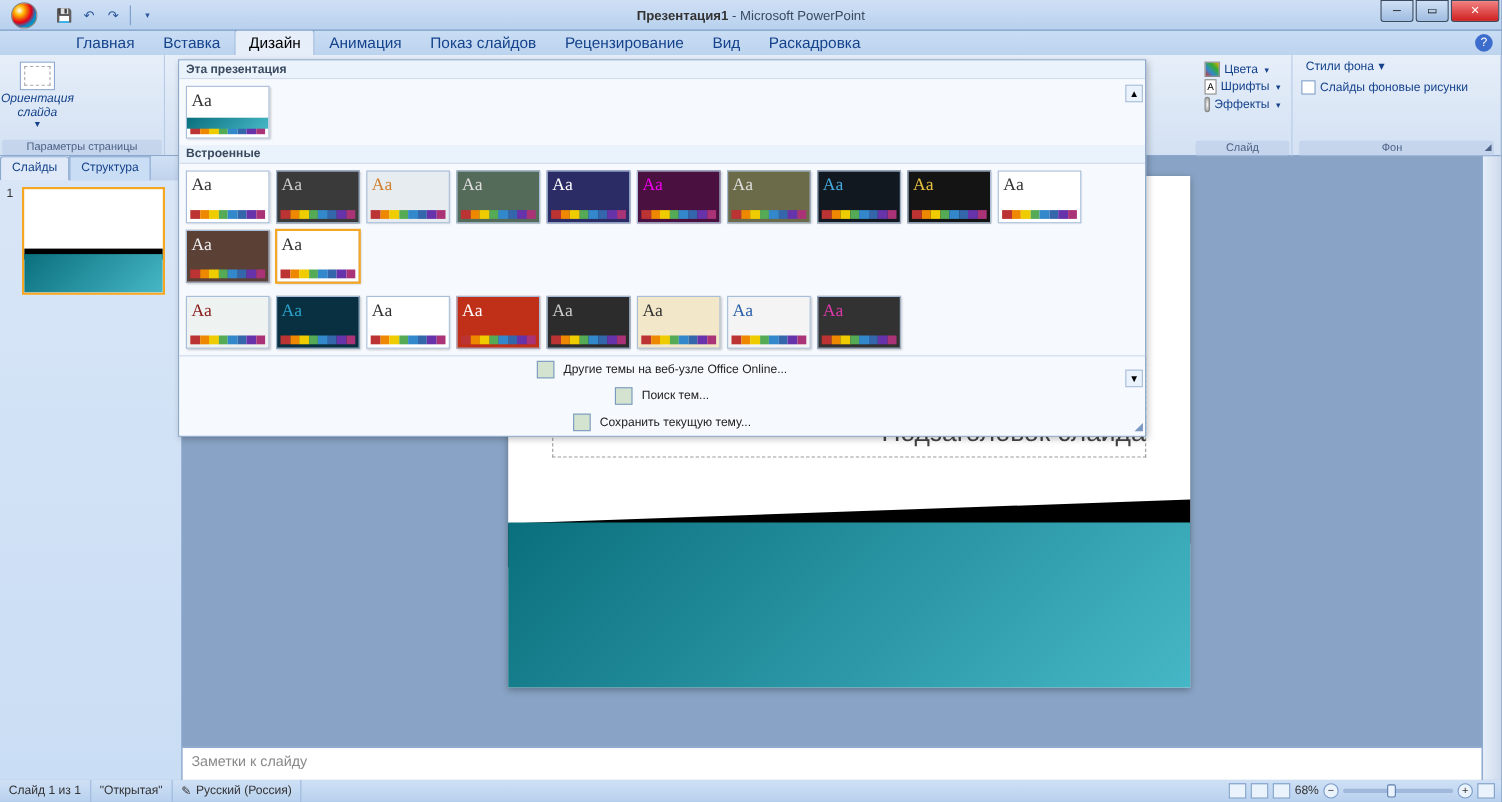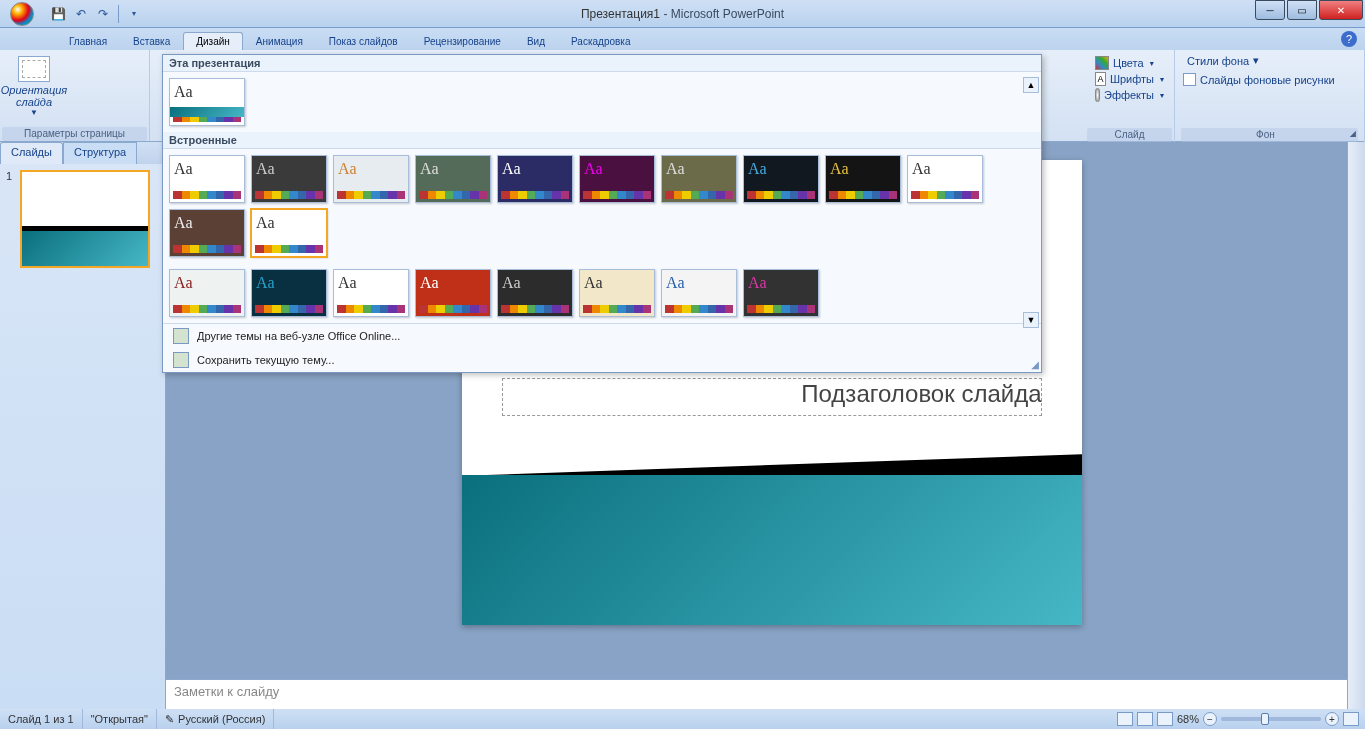--- a/index.html
+++ b/index.html
@@ -6,28 +6,28 @@
 body { width: 1365px; height: 729px; overflow: hidden; background: #88a3c5; position: relative; }
 
 
 .titlebar { height: 28px; background: linear-gradient(#cfe0f5, #b8d1ee); display: flex; align-items: center; position: relative; border-bottom: 1px solid #7a9bc8; }
 .office-btn { width: 44px; height: 28px; display: flex; align-items: center; justify-content: center; }
 .office-orb { width: 24px; height: 24px; border-radius: 50%; background: radial-gradient(circle at 30% 30%, #fff, #ffb700 20%, #e2001a 50%, #008fd4 70%, #30963a); border: 1px solid #888; }
 .qat { display: flex; align-items: center; gap: 4px; padding-left: 6px; }
 .qat-item { width: 18px; height: 18px; display: flex; align-items: center; justify-content: center; color: #2b579a; font-size: 12px; cursor: pointer; }
 .qat-sep { width: 1px; height: 18px; background: #7a9bc8; margin: 0 2px; }
 .title-text { position: absolute; left: 50%; transform: translateX(-50%); font-size: 12px; color: #3a4b60; }
-.title-text .doc { color: #333; }
+.title-text .doc { color: #333; font-weight: bold; }
 .winbtns { position: absolute; right: 0; top: 0; display: flex; height: 22px; }
 .winbtn { width: 30px; height: 20px; border: 1px solid #3a4b60; background: linear-gradient(#cfe0f5,#9fbce0); display: flex; align-items: center; justify-content: center; font-size: 10px; color: #000; border-radius: 0 0 3px 3px; margin-right: 2px; }
 .winbtn.close { background: linear-gradient(#f08080,#d02020); color: #fff; width: 44px; }
 
 
 .ribbon-tabs { height: 22px; background: linear-gradient(#c9ddf4,#bcd3ee); display: flex; align-items: flex-end; padding-left: 56px; position: relative; }
-.rtab { padding: 3px 12px; font-size: 10px; color: #15428b; cursor: pointer; border: 1px solid transparent; border-bottom: none; }
+.rtab { padding: 3px 12px; font-size: 14px; color: #15428b; cursor: pointer; border: 1px solid transparent; border-bottom: none; }
 .rtab.active { background: #e6eef9; border-color: #8ba8cf; border-radius: 3px 3px 0 0; color: #000; }
 .help-icon { position: absolute; right: 8px; top: 3px; width: 16px; height: 16px; border-radius: 50%; background: #3d6dcc; color: #fff; font-size: 11px; display: flex; align-items: center; justify-content: center; }
 
 
 .ribbon { height: 92px; background: linear-gradient(#e6eef9,#d3e1f3); border-bottom: 1px solid #8ba8cf; display: flex; position: relative; }
 .rgroup { border-right: 1px solid #b5cbe7; padding: 2px 4px 0 4px; display: flex; flex-direction: column; justify-content: space-between; }
 .rgroup-label { font-size: 10px; color: #4b6184; text-align: center; padding: 1px 0 2px 0; background: rgba(180,200,230,0.5); border-radius: 2px; margin: 0 -2px; }
 .rgroup-label .launcher { float: right; margin-right: 2px; font-size: 8px; }
 .rgroup-body { display: flex; gap: 4px; flex: 1; }
 .bigbtn { width: 60px; display: flex; flex-direction: column; align-items: center; justify-content: flex-start; padding-top: 4px; font-size: 11px; color: #15428b; text-align: center; cursor: pointer; }
@@ -89,21 +89,21 @@
 .dd-section-label { padding:2px 6px; font-size:11px; font-weight:bold; color:#3a4b60; background:#eaf2fb; border-bottom:1px solid #cdd9ec;}
 .dd-grid { display:flex; flex-wrap:wrap; gap:6px; padding:6px; background:#f6f9fd;}
 .theme-cell { width:76px; height:48px; border:1px solid #a7bdd9; background:#fff; box-shadow: 1px 1px 2px rgba(0,0,0,0.2); position:relative; cursor:pointer; display:flex; flex-direction:column; overflow:hidden;}
 .theme-cell.selected { outline:2px solid #f5a623; outline-offset:-1px;}
 .theme-cell .aa { font-size:16px; padding:4px 0 0 4px; font-family:Georgia,serif;}
 .theme-cell .swatch { height:8px; margin:auto 3px 3px 3px; display:flex;}
 .theme-cell .swatch span { flex:1;}
 .dd-scroll { position:absolute; right:2px; top:22px; bottom:44px; width:16px; display:flex; flex-direction:column; justify-content:space-between;}
 .dd-scroll .sbtn { width:16px; height:16px; border:1px solid #a7bdd9; background:#eaf2fb; font-size:9px; display:flex; align-items:center; justify-content:center;}
 .dd-footer { border-top:1px solid #cdd9ec; background:#f6f9fd;}
-.dd-footer-item { display:flex; align-items:center; gap:8px; padding:4px 10px; font-size:11px; color:#222; cursor:pointer;}
+.dd-footer-item { display:flex; align-items:center; gap:8px; padding:4px 10px; font-size:11px; color:#222; cursor:pointer;justify-content:center;}
 .dd-footer-item .ico { width:16px; height:16px; border:1px solid #7a99c2; background:#d4e3cf;}
 .dd-resize { position:absolute; right:2px; bottom:2px; font-size:10px; color:#7a99c2;}
 
 
 .right-ribbon-stack { position:absolute; right:0; top:50px; height:92px; display:flex; z-index:60;}
 </style>
 </head>
 <body>
 
 <div class="titlebar">
@@ -479,20 +479,24 @@
     <div class="sbtn">▲</div>
     <div class="sbtn">▼</div>
   </div>
   <div class="dd-footer">
     <div class="dd-footer-item">
         <span class="ico"></span>
         <span>Другие темы на веб-узле Office Online...</span>
       </div>
     <div class="dd-footer-item">
         <span class="ico"></span>
+        <span>Поиск тем...</span>
+      </div>
+    <div class="dd-footer-item">
+        <span class="ico"></span>
         <span>Сохранить текущую тему...</span>
       </div>
   </div>
   <div class="dd-resize">◢</div>
 </div>
 
 <div class="work">
   <div class="leftpane">
     <div class="lp-tabs">
       <div class="lp-tab active">Слайды</div>

